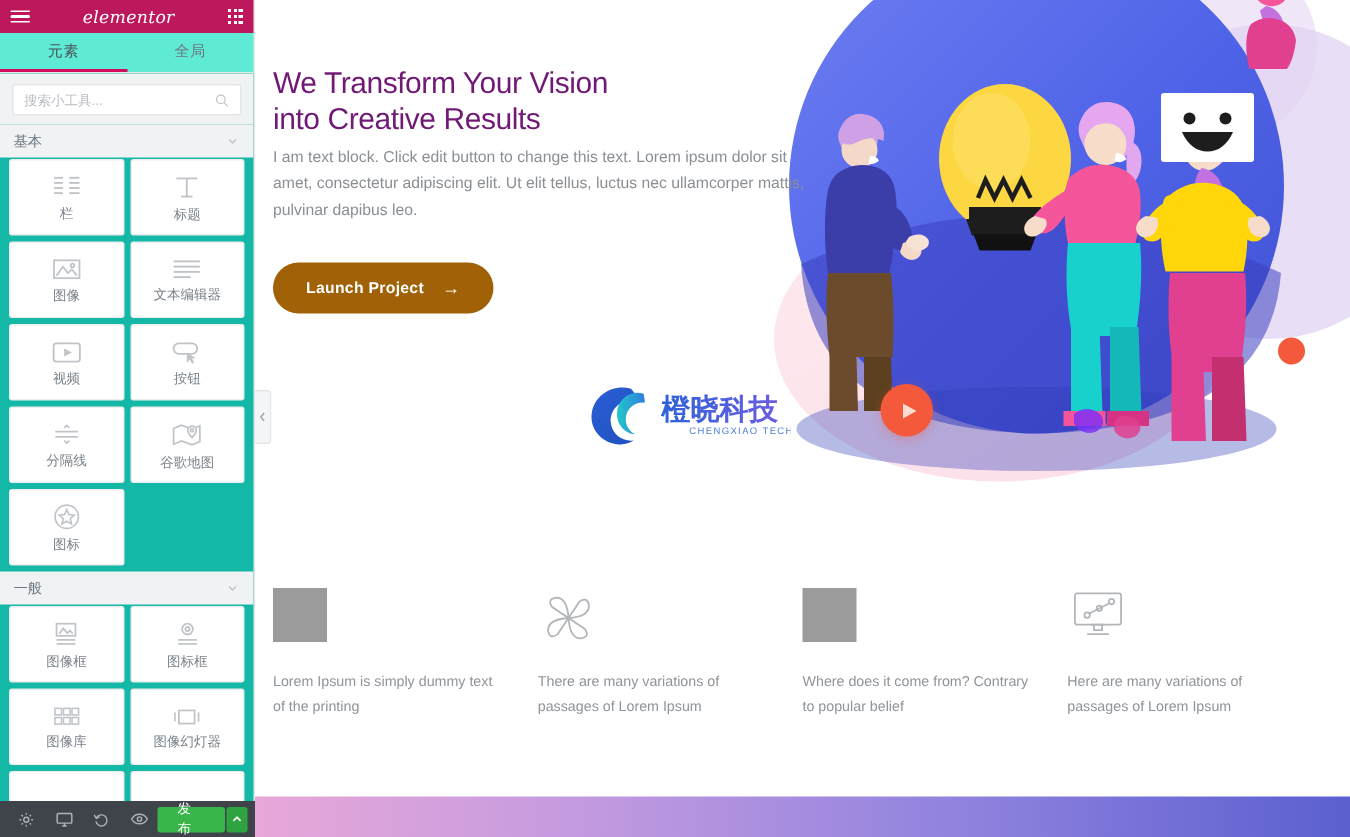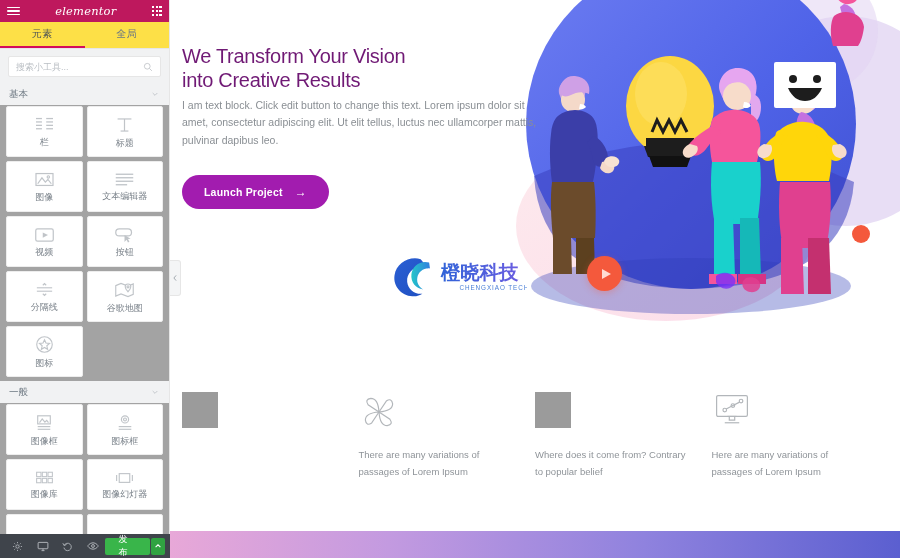--- a/index.html
+++ b/index.html
@@ -26,29 +26,29 @@
   }
   .hamburger { width: 13px; display: flex; flex-direction: column; gap: 2px; cursor: pointer; }
   .hamburger i { display: block; height: 1.6px; background: #fff; border-radius: 1px; }
   .brand-logo {
     color: #fff; font-family: "DejaVu Serif", serif;
     font-size: 11.5px; font-style: italic; letter-spacing: .2px;
   }
   .apps-icon { display: grid; grid-template-columns: repeat(3, 2.6px); grid-template-rows: repeat(3, 2.6px); gap: 1.3px; cursor: pointer; }
   .apps-icon i { background: #fff; display: block; width: 2.6px; height: 2.6px; }
 
-  .panel-tabs { display: flex; height: 27px; background: #fde047; flex: 0 0 27px; border-bottom: 1px solid #e6e6e6; }
+  .panel-tabs { display: flex; height: 27px; background: #5eead4; flex: 0 0 27px; border-bottom: 1px solid #e6e6e6; }
   .panel-tab {
     flex: 1; display: flex; align-items: center; justify-content: center;
     font-size: 10px; color: #6d7882; cursor: pointer;
     border-bottom: 2px solid transparent; letter-spacing: .5px;
   }
   .panel-tab.active { color: #495157; border-bottom-color: #d30c5c; }
 
-  .panel-body { flex: 1 1 auto; overflow: hidden; position: relative; padding: 0 0 22px 0; background: #a3a3a3; }
+  .panel-body { flex: 1 1 auto; overflow: hidden; position: relative; padding: 0 0 22px 0; background: #14b8a6; }
 
   .search-wrap { padding: 7px 8px 6px 8px; background: #f1f2f3; }
   .search-box {
     height: 21px; background: #fff; border: 1px solid #e6e6e6; border-radius: 2px;
     display: flex; align-items: center; padding: 0 7px;
   }
   .search-box input {
     flex: 1; border: 0; outline: 0; font-size: 9px; color: #b3b9bf;
     background: transparent; font-family: inherit;
   }
@@ -107,21 +107,21 @@
 
   .hero-text { position: absolute; left: 12px; top: 44px; width: 370px; }
   .hero-title {
     font-size: 20px; line-height: 1.2; color: #701a75; font-weight: 400; letter-spacing: -.3px;
   }
   .hero-para {
     margin-top: 5px; font-size: 10.5px; line-height: 1.65; color: #8a8f94; width: 355px;
   }
   .cta-btn {
     margin-top: 26px; display: inline-flex; align-items: flex-start; gap: 12px;
-    background: #a21caf; color: #fff; font-size: 10.5px; font-weight: bold;
+    background: #a16207; color: #fff; font-size: 10.5px; font-weight: bold;
     padding: 11px 22px; border-radius: 22px; cursor: pointer; letter-spacing: .2px;
   }
   .cta-arrow { font-size: 12px; line-height: 1; }
 
   .tech-logo { position: absolute; left: 222px; top: 250px; width: 135px; height: 52px; }
 
   
   .illus { position: absolute; right: -6px; top: -14px; width: 390px; height: 340px; }
 
   .play-btn {
@@ -518,20 +518,21 @@
         <div class="play-tri"></div>
       </div>
     </div>
 
     <div class="features">
 
       <div class="feature">
         <div class="feat-icon-box">
           <div class="feat-ph"></div>
         </div>
+        <div class="feat-text">Lorem Ipsum is simply dummy text of the printing</div>
       </div>
 
       <div class="feature">
         <div class="feat-icon-box">
           <svg width="40" height="40" viewBox="0 0 44 44" fill="none" stroke="#b2b6ba" stroke-width="1.3">
             <path d="M22 22 L10 14 Q6 8 13 7 Q21 7 22 22Z"></path>
             <path d="M22 22 L30 10 Q36 6 37 13 Q37 21 22 22Z"></path>
             <path d="M22 22 L34 30 Q38 36 31 37 Q23 37 22 22Z"></path>
             <path d="M22 22 L14 34 Q8 38 7 31 Q7 23 22 22Z"></path>
           </svg>

